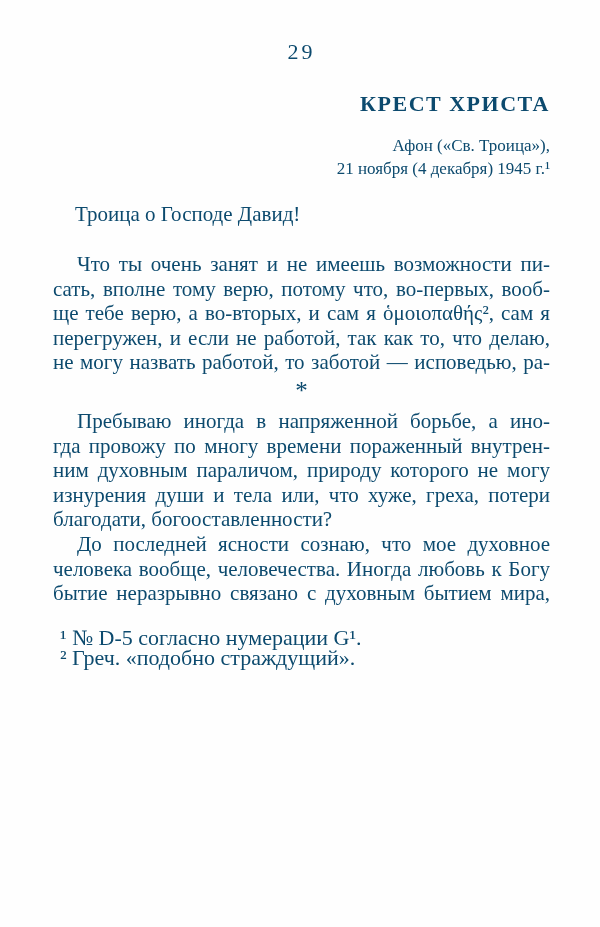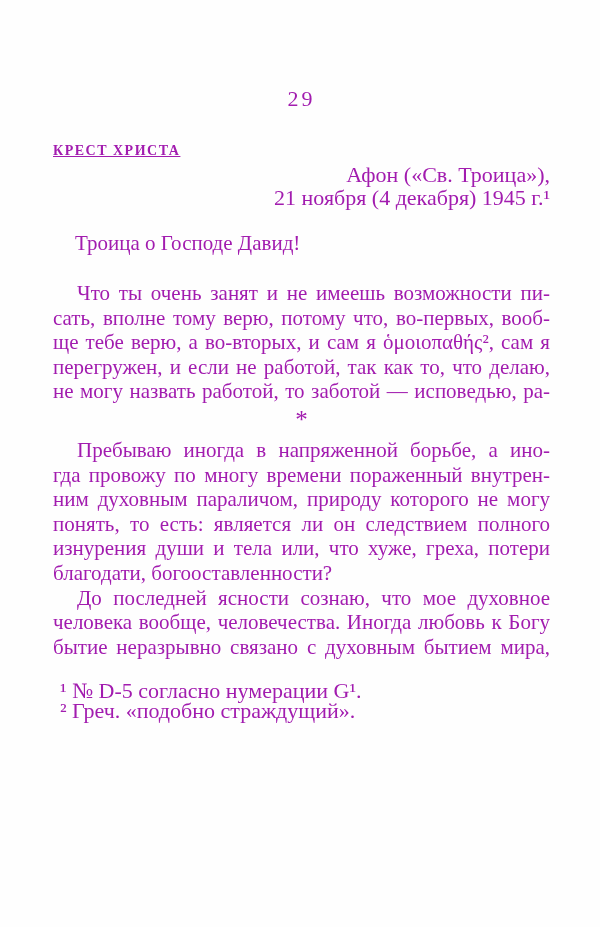--- a/index.html
+++ b/index.html
@@ -6,51 +6,51 @@
     margin: 0;
     padding: 0;
     background: #ffffff;
   }
   .page {
     position: relative;
     width: 600px;
     height: 927px;
     box-sizing: border-box;
     background: #fefefe;
-    color: #a21caf;
+    color: #0c4a6e;
     font-family: "Liberation Serif", "DejaVu Serif", serif;
-    padding: 87px 50px 0 53px;
+    padding: 40px 50px 0 53px;
     overflow: hidden;
   }
   .page-number {
     text-align: center;
     font-size: 22px;
     line-height: 24px;
     letter-spacing: 3px;
   }
   .chapter-title {
     margin: 28px 0 0 0;
-    text-align: left;
-    font-size: 14px;
+    text-align: right;
+    font-size: 22px;
     line-height: 24px;
     font-weight: bold;
     letter-spacing: 1.5px;
-    text-decoration: underline;
   }
   .chapter-subtitle {
     margin-top: 24px;
     text-align: center;
     font-style: italic;
     font-weight: 500;
     font-size: 20px;
     line-height: 24px;
   }
   .dateline {
+    margin-top: 18px;
     text-align: right;
-    font-size: 22px;
+    font-size: 17px;
     line-height: 23px;
   }
   .salutation {
     margin: 22px 0 0 0;
     padding-left: 22px;
     font-size: 21px;
     line-height: 24px;
   }
   .para {
     font-size: 21px;
@@ -107,21 +107,20 @@
     <div class="line">перегружен, и если не работой, так как то, что делаю,</div>
     <div class="line">не могу назвать работой, то заботой — исповедью, ра-</div>
   </div>
 
   <div class="separator">*</div>
 
   <div class="para">
     <div class="line first">Пребываю иногда в напряженной борьбе, а ино-</div>
     <div class="line">гда провожу по многу времени пораженный внутрен-</div>
     <div class="line">ним духовным параличом, природу которого не могу</div>
-    <div class="line">понять, то есть: является ли он следствием полного</div>
     <div class="line">изнурения души и тела или, что хуже, греха, потери</div>
     <div class="line plast">благодати, богооставленности?</div>
   </div>
 
   <div class="para">
     <div class="line first">До последней ясности сознаю, что мое духовное</div>
     <div class="line">человека вообще, человечества. Иногда любовь к Богу</div>
     <div class="line">бытие неразрывно связано с духовным бытием мира,</div>
   </div>
 

